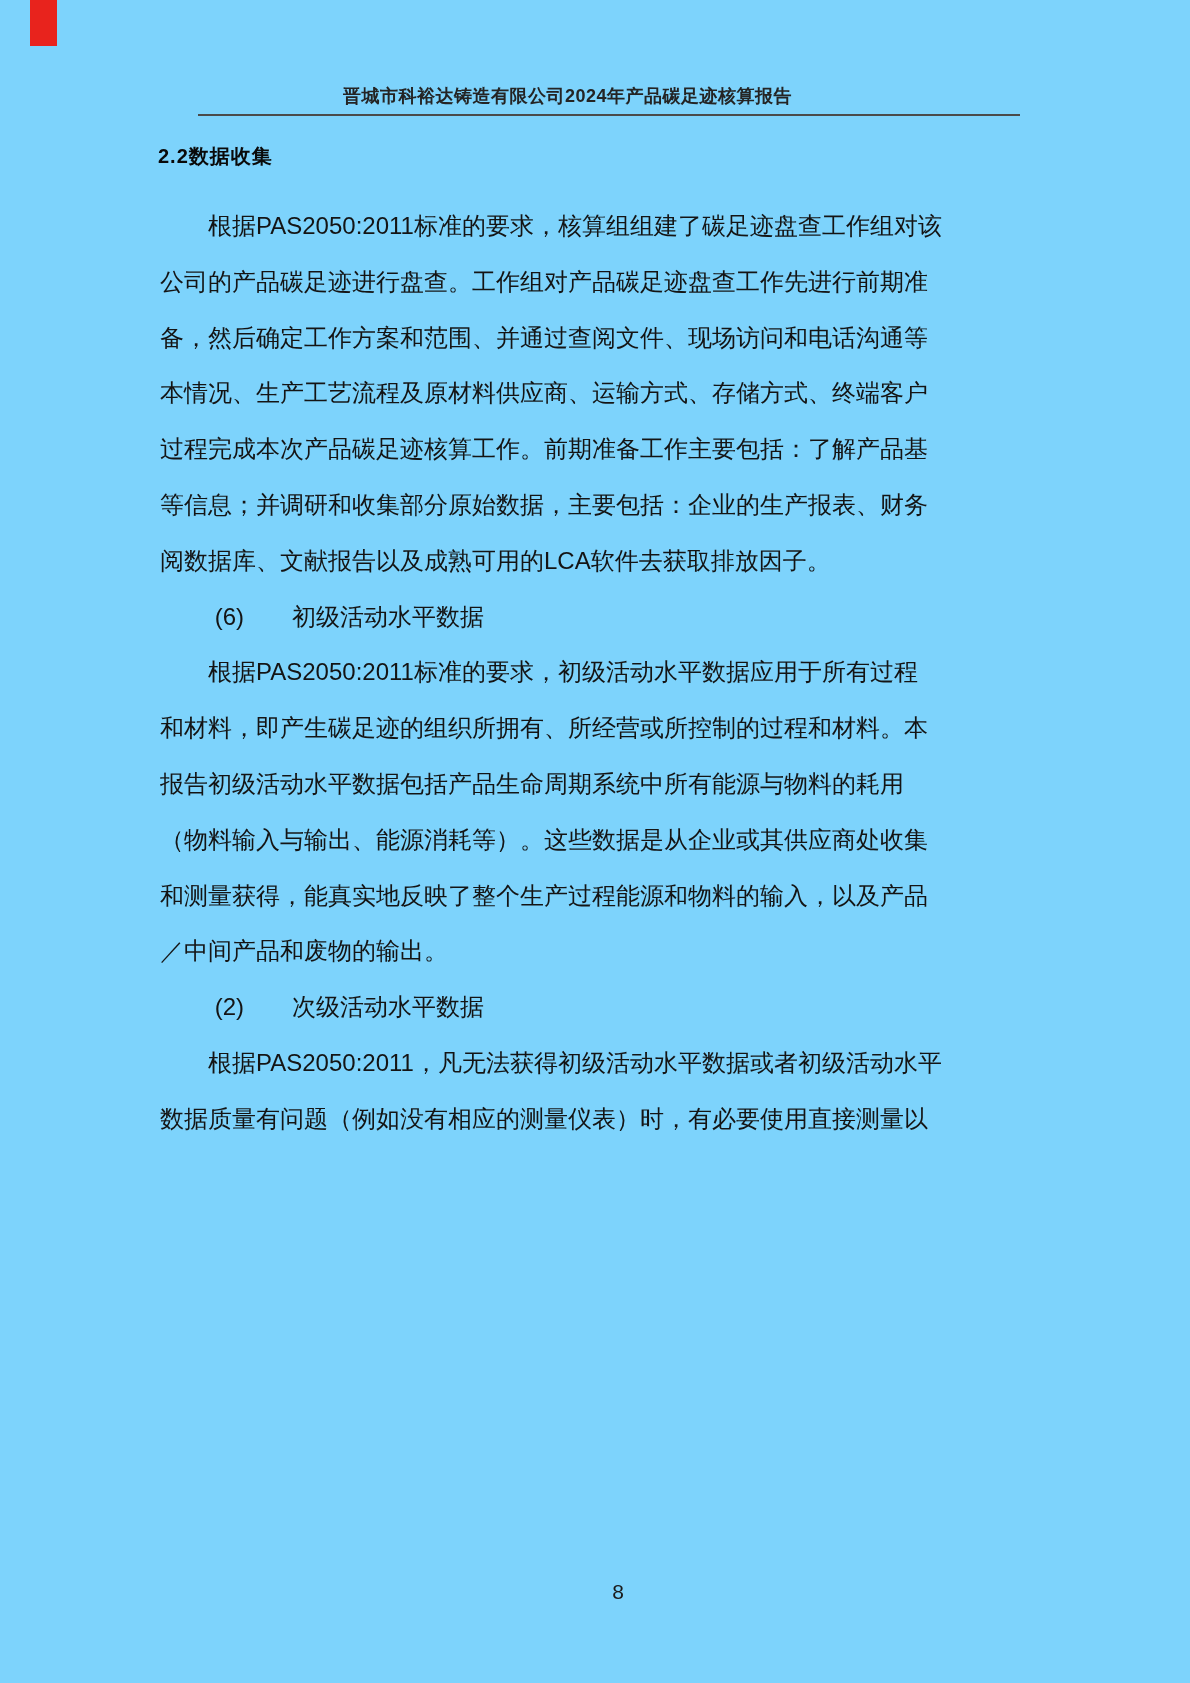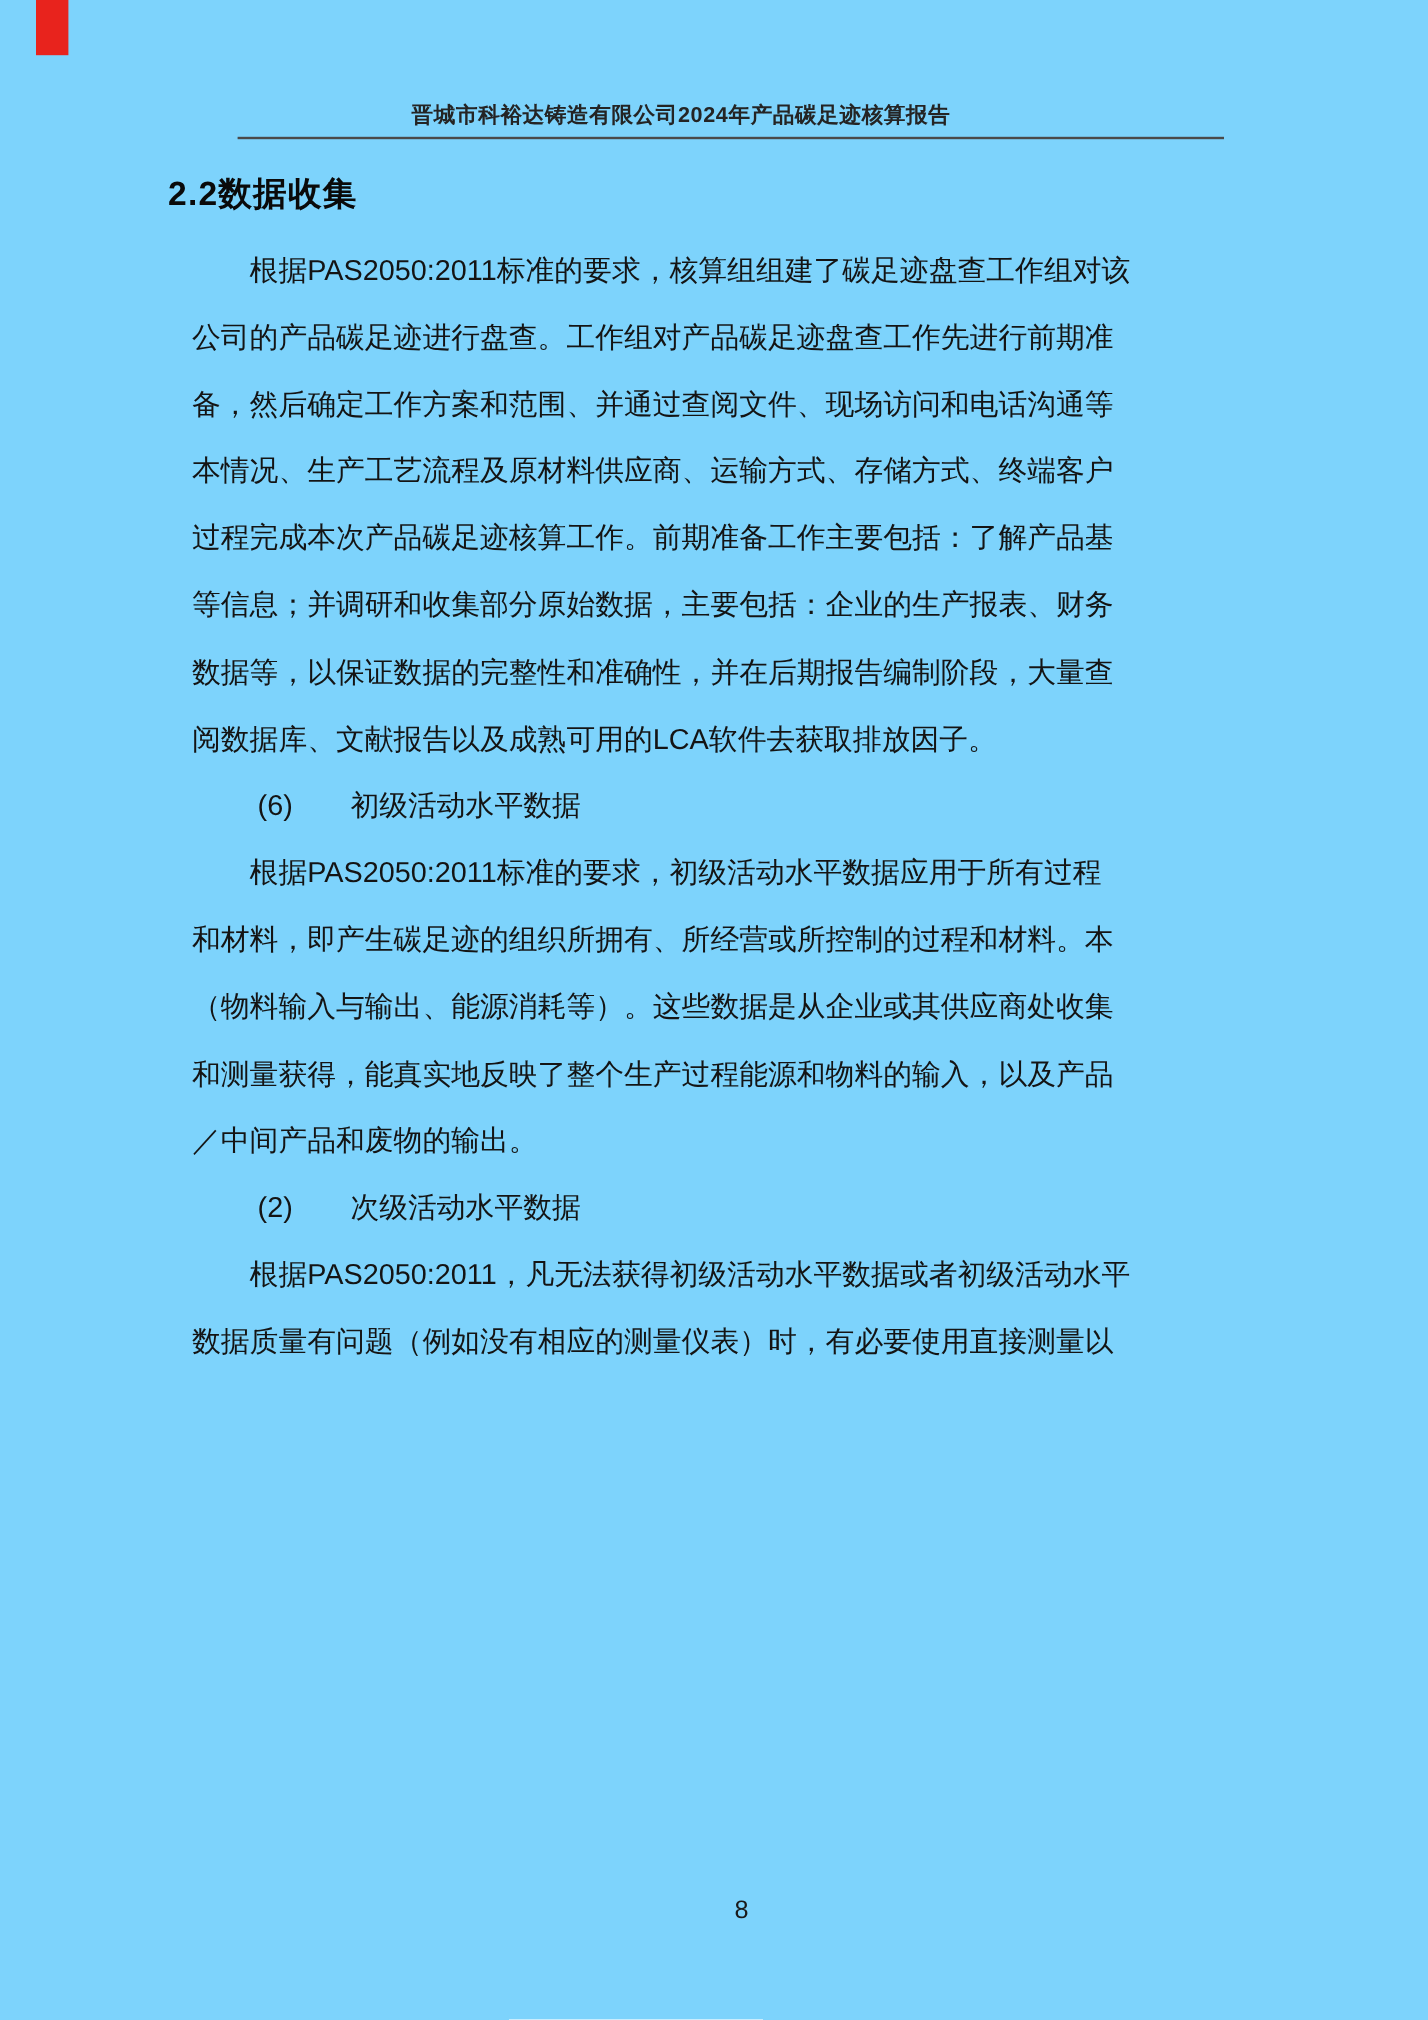--- a/index.html
+++ b/index.html
@@ -32,23 +32,23 @@
   .header-rule {
     position: absolute;
     left: 198px;
     top: 114px;
     width: 822px;
     height: 2px;
     background: #4a4a4a;
   }
   .section-heading {
     position: absolute;
-    left: 140px;
+    left: 158px;
     top: 143px;
-    font-size: 28px;
+    font-size: 20px;
     font-weight: 700;
     color: #0a0a0a;
     letter-spacing: 1px;
     white-space: nowrap;
   }
   .body-lines {
     position: absolute;
     left: 160px;
     top: 198px;
     width: 916px;
@@ -84,25 +84,25 @@
 
   <div class="section-heading">2.2数据收集</div>
 
   <div class="body-lines">
       <div class="line">　　根据PAS2050:2011标准的要求，核算组组建了碳足迹盘查工作组对该</div>
       <div class="line">公司的产品碳足迹进行盘查。工作组对产品碳足迹盘查工作先进行前期准</div>
       <div class="line">备，然后确定工作方案和范围、并通过查阅文件、现场访问和电话沟通等</div>
       <div class="line">本情况、生产工艺流程及原材料供应商、运输方式、存储方式、终端客户</div>
       <div class="line">过程完成本次产品碳足迹核算工作。前期准备工作主要包括：了解产品基</div>
       <div class="line">等信息；并调研和收集部分原始数据，主要包括：企业的生产报表、财务</div>
-      <div class="line">数据等，以保证数据的完整性和准确性，并在后期报告编制阶段，大量查</div>
       <div class="line">阅数据库、文献报告以及成熟可用的LCA软件去获取排放因子。</div>
       <div class="line">　　 (6)　　初级活动水平数据</div>
       <div class="line">　　根据PAS2050:2011标准的要求，初级活动水平数据应用于所有过程</div>
       <div class="line">和材料，即产生碳足迹的组织所拥有、所经营或所控制的过程和材料。本</div>
+      <div class="line">报告初级活动水平数据包括产品生命周期系统中所有能源与物料的耗用</div>
       <div class="line">（物料输入与输出、能源消耗等）。这些数据是从企业或其供应商处收集</div>
       <div class="line">和测量获得，能真实地反映了整个生产过程能源和物料的输入，以及产品</div>
       <div class="line">／中间产品和废物的输出。</div>
       <div class="line">　　 (2)　　次级活动水平数据</div>
       <div class="line">　　根据PAS2050:2011，凡无法获得初级活动水平数据或者初级活动水平</div>
       <div class="line">数据质量有问题（例如没有相应的测量仪表）时，有必要使用直接测量以</div>
     </div>
 
   <div class="page-number">8</div>
 

